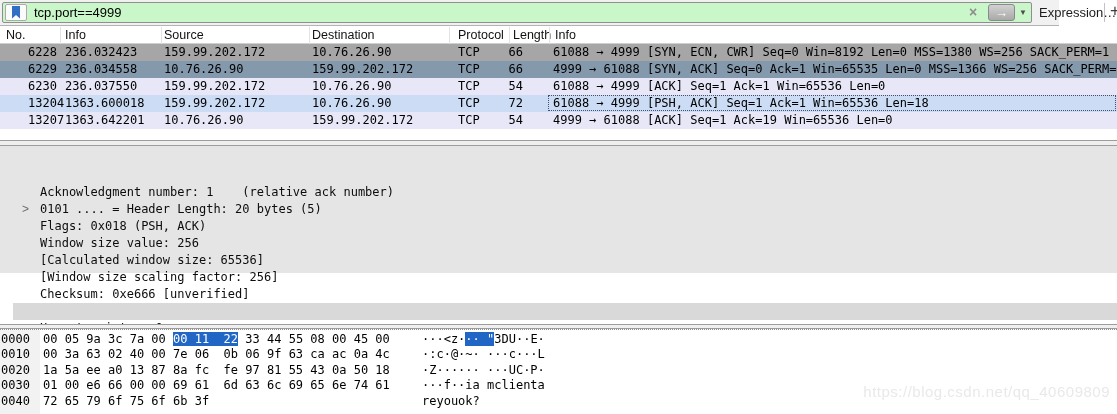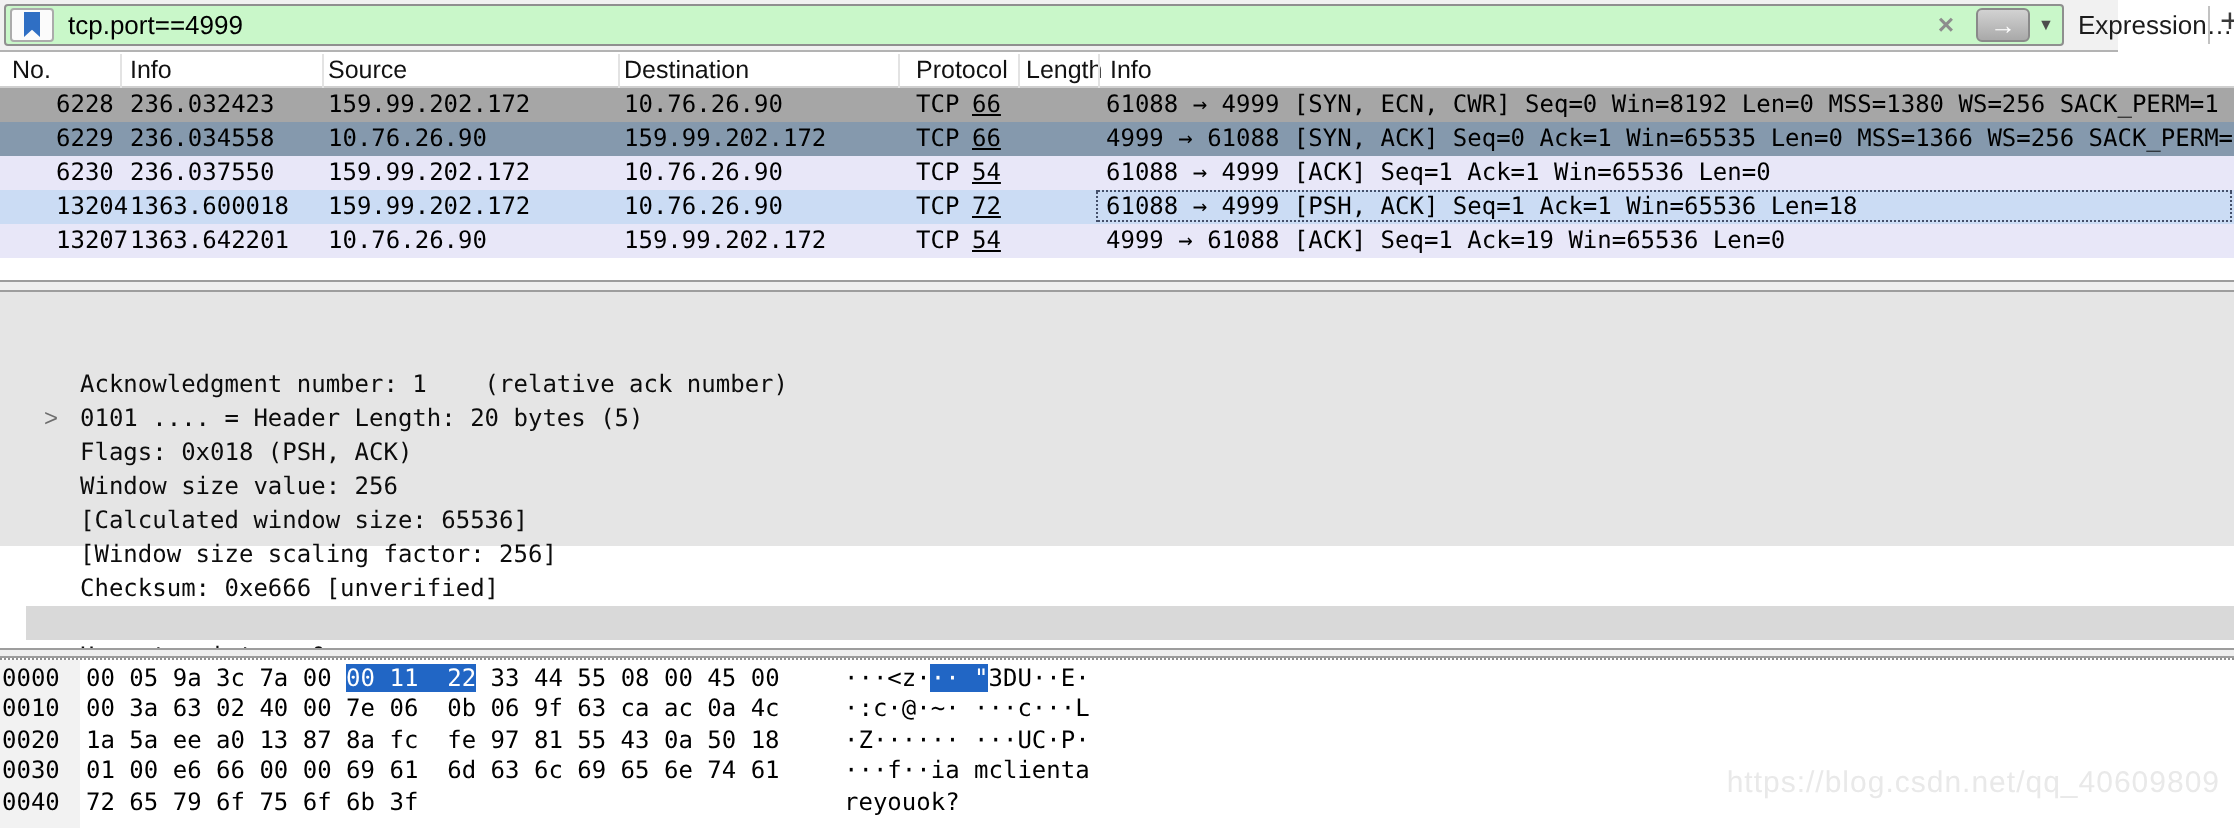--- a/index.html
+++ b/index.html
@@ -40,21 +40,21 @@
   .prow.gray     { background:#a6a6a6; }
   .prow.slate    { background:#8599ad; }
   .prow.lavender { background:#e8e7f8; }
   .prow.selected { background:#cbdcf4; }
   .cell { position:absolute; top:0; height:17px; line-height:17px; white-space:pre; }
   .c-no   { left:0;   width:55px; text-align:right;padding-left:28px; }
   .c-time { left:65px; }
   .c-src  { left:164px; }
   .c-dst  { left:312px; }
   .c-proto{ left:458px; }
-  .c-len  { left:486px; width:83px; text-align:left;text-decoration:underline; }
+  .c-len  { left:440px; width:83px; text-align:right; }
   .c-info { left:553px; }
   .focus-rect { position:absolute; left:548px; top:0; width:568px; height:16px;
                 border:1px dotted #44506a; pointer-events:none; }
   .bracket-v { position:absolute; left:7px; top:8px; width:1px; height:69px; background:#8f8f8f; }
   .bracket-t { position:absolute; left:7px; width:7px; height:1px; background:#8f8f8f; }
 
   
   .splitter { position:absolute; left:0; width:1117px; background:#efefef;
               border-top:1px solid #9d9d9d; border-bottom:1px solid #9d9d9d; }
   .split1 { top:140px; height:6px; }

